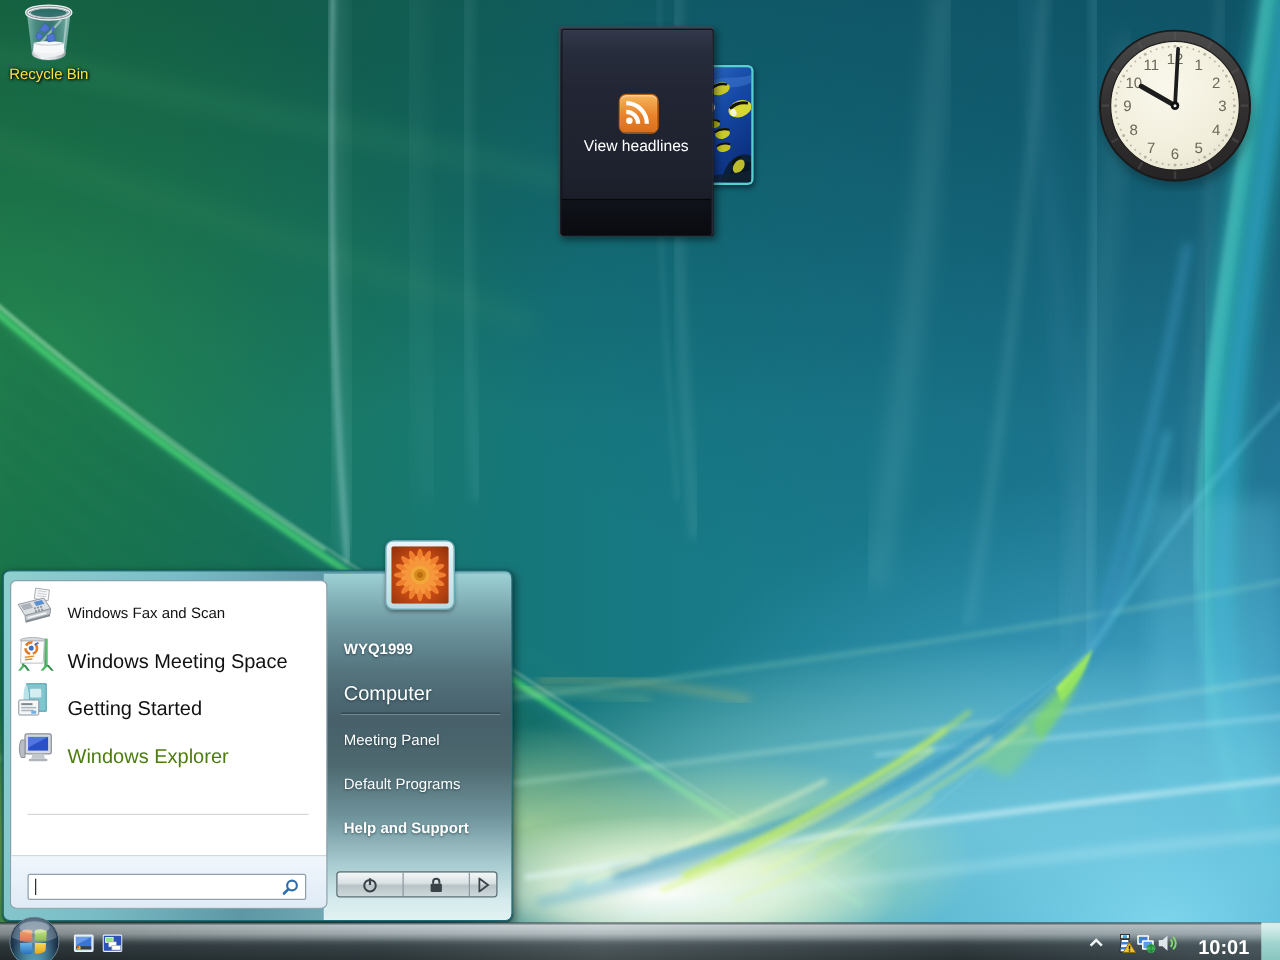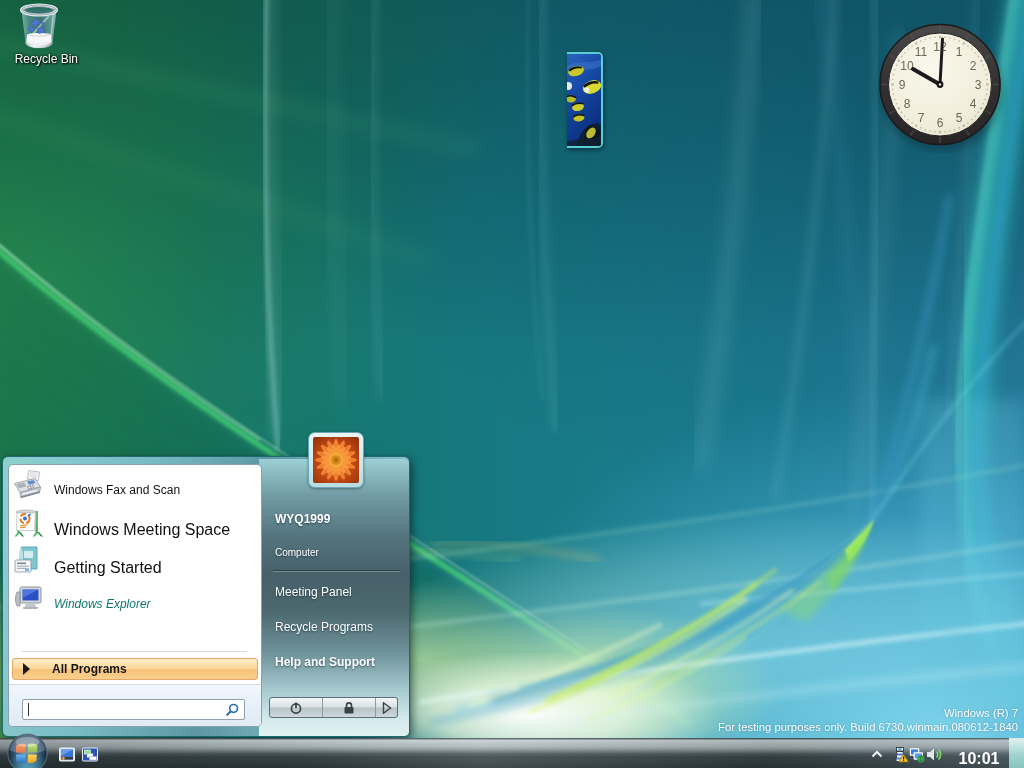--- a/index.html
+++ b/index.html
@@ -158,21 +158,20 @@
         <path d="M530,712 C610,680 690,638 745,600" stroke="#def78c" stroke-opacity="0.65" stroke-width="4"></path>
         <path d="M575,690 C650,655 715,615 775,570" stroke="#b8e85f" stroke-opacity="0.6" stroke-width="4"></path>
         <path d="M610,697 C680,662 738,630 792,590" stroke="#eaf9a8" stroke-opacity="0.55" stroke-width="3"></path>
         <path d="M655,684 C715,652 772,618 820,582" stroke="#cdeb7a" stroke-opacity="0.45" stroke-width="4"></path>
         <path d="M588,720 C640,700 700,668 745,638" stroke="#e2f89a" stroke-opacity="0.45" stroke-width="3"></path>
         <path d="M470,705 C540,680 610,650 660,625" stroke="#f2fbc8" stroke-opacity="0.5" stroke-width="4"></path>
       </g>
     </g>
   </svg>
 
-  <div class="abs" style="right:6px;top:707px;color:#fff;font-size:11.3px;text-align:right;text-shadow:0 0 2px rgba(0,60,90,.4);line-height:13.5px;">Windows (R) 7<br>For testing purposes only. Build 6730.winmain.080612-1840</div>
 
   <svg class="abs" width="40" height="46" viewBox="0 0 40 46" style="left:19px;top:3px">
     <defs>
       <linearGradient id="rbody" x1="0" y1="0" x2="1" y2="0">
         <stop offset="0" stop-color="#7fb5ae" stop-opacity="0.95"></stop>
         <stop offset="0.22" stop-color="#4a8b84" stop-opacity="0.92"></stop>
         <stop offset="0.55" stop-color="#3a7673" stop-opacity="0.92"></stop>
         <stop offset="0.8" stop-color="#5d9a94" stop-opacity="0.9"></stop>
         <stop offset="1" stop-color="#8fc0ba" stop-opacity="0.95"></stop>
       </linearGradient>
@@ -194,21 +193,21 @@
     <ellipse cx="20" cy="7" rx="17.5" ry="5" fill="none" stroke="#8f979e" stroke-width="0.9"></ellipse>
     <ellipse cx="20" cy="7.3" rx="14.8" ry="3.8" fill="#31706e" fill-opacity="0.85"></ellipse>
     <ellipse cx="20" cy="7.3" rx="14.8" ry="3.8" fill="none" stroke="#c2cacd" stroke-width="0.8"></ellipse>
     <g fill="#4f74d2" stroke="#3a5cb0" stroke-width="0.5">
       <path d="M12.5,20.5 L17,15.5 L21,19.5 L16.5,23.5 Z"></path>
       <path d="M11.5,22.5 L15.5,25.5 L12,29.5 L9.5,26 Z"></path>
       <path d="M18.5,25.5 L24,23.5 L25.5,29.5 L19.5,30.5 Z"></path>
       <path d="M22,17 L25,20 L22.5,22.5"></path>
     </g>
   </svg>
-  <div class="abs" style="left:0px;top:52px;width:78px;text-align:right;color:#ffffff;font-size:12px;text-shadow:1px 1px 2px #000,0 0 3px #000;">Recycle Bin</div>
+  <div class="abs" style="left:0px;top:52px;width:78px;text-align:center;color:#fde047;font-size:12px;text-shadow:1px 1px 2px #000,0 0 3px #000;">Recycle Bin</div>
 
   <div class="abs" style="left:567px;top:52px;width:36px;height:96px;background:#0d3580;border:2px solid #58cfd0;border-left:none;border-radius:0 5px 5px 0;box-sizing:border-box;overflow:hidden;box-shadow:1px 2px 4px rgba(0,10,30,.5);">
     <svg width="34" height="92" viewBox="0 0 34 92">
       <defs>
         <linearGradient id="aqua" x1="0" y1="0" x2="0.4" y2="1">
           <stop offset="0" stop-color="#2a64c0"></stop>
             <stop offset="0.45" stop-color="#1448a4"></stop>
             <stop offset="1" stop-color="#0c2f7e"></stop>
         </linearGradient>
       </defs>
@@ -229,20 +228,32 @@
         <path d="M6.5,62 Q12,59.5 17.5,62.5" stroke="#131303" stroke-width="1.5" fill="none" transform="rotate(-10 12 64)"></path>
       </g>
       <path d="M10,92 C12,80 18,72 26,70 C30,69 33,70 34,71 L34,92 Z" fill="#0a1f38"></path>
       <path d="M14,92 C17,83 22,77 28,75 L34,76 L34,92 Z" fill="#071526"></path>
       <ellipse cx="24" cy="79" rx="6" ry="4" fill="#bcbc2e" transform="rotate(-55 24 79)"></ellipse>
       <path d="M20,76 Q23,71.5 29,73" stroke="#131303" stroke-width="1.5" fill="none" transform="rotate(-25 24 79)"></path>
       <path d="M0,88 C8,84 20,86 34,82 L34,92 L0,92 Z" fill="#123" opacity="0.8"></path>
     </svg>
   </div>
 
+  <div class="abs" style="left:447px;top:21px;width:124px;height:168px;background:linear-gradient(#343b4d 0%,#272c3c 12%,#222634 30%,#1e222e 70%,#191c26 88%);border:1px solid #41454f;border-radius:3px;box-sizing:border-box;box-shadow:2px 3px 6px rgba(0,0,0,0.45);">
+    <div class="abs" style="left:1px;top:1px;width:120px;height:164px;border:1px solid #14161d;border-radius:2px;"></div>
+    <div class="abs" style="left:47px;top:53px;width:30px;height:30px;border-radius:6px;background:linear-gradient(#f5b65c,#e8822a 55%,#d96f1d);border:1px solid #b55f14;box-shadow:inset 0 1px 1px rgba(255,255,255,0.5);">
+      <svg width="28" height="28" viewBox="0 0 28 28" style="position:absolute;left:0;top:0">
+        <circle cx="7.5" cy="20.5" r="2.6" fill="#fff"></circle>
+        <path d="M5,13.5 A9.5,9.5 0 0 1 14.5,23" stroke="#fff" stroke-width="3.4" fill="none"></path>
+        <path d="M5,6.5 A16.5,16.5 0 0 1 21.5,23" stroke="#fff" stroke-width="3.4" fill="none"></path>
+      </svg>
+    </div>
+    <div class="abs" style="left:0;top:88px;width:122px;text-align:center;color:#fff;font-size:12.5px;">View headlines</div>
+    <div class="abs" style="left:1px;top:137px;width:120px;height:28px;background:linear-gradient(#10121a,#0a0b10);border-top:1px solid #060708;border-radius:0 0 2px 2px;"></div>
+  </div>
 
   <svg class="abs" width="136" height="136" viewBox="0 0 136 136" style="left:872px;top:17px">
     <defs>
       <radialGradient id="face" cx="0.42" cy="0.35" r="0.8">
         <stop offset="0" stop-color="#faf8ec"></stop>
         <stop offset="0.7" stop-color="#f0edda"></stop>
         <stop offset="1" stop-color="#dedbc6"></stop>
       </radialGradient>
       <linearGradient id="bezel" x1="0" y1="0" x2="0" y2="1">
         <stop offset="0" stop-color="#4a4a4a"></stop>
@@ -354,47 +365,41 @@
 
   <div class="abs" style="left:2px;top:456px;width:408px;height:281px;border-radius:6px;background:linear-gradient(105deg,#8fd0cf 0%,#79bcc6 30%,#5d97a5 55%,#7fb7bf 80%,#a9d7de 100%);box-shadow:0 0 1px #0b3f46, 2px 3px 8px rgba(0,0,0,0.5);border:1px solid #1f6a74;box-sizing:border-box;">
 
     <div class="abs" style="left:256px;top:2px;width:150px;height:277px;background:linear-gradient(#9cd0d4 0%,#6f99a2 14%,#54747e 28%,#47606a 42%,#4d686f 55%,#6f939b 70%,#a8ccd1 84%,#d4eaec 94%,#e2f2f3 100%);border-radius:0 5px 5px 0;"></div>
 
     <div class="abs" style="left:5px;top:7px;width:254px;height:263px;background:#fff;border:1px solid #8ba0ad;border-radius:5px;box-sizing:border-box;overflow:hidden;">
 
       <div class="abs" style="left:45px;top:18px;font-size:12px;color:#111;text-align:center;">Windows Fax and Scan</div>
       <div class="abs" style="left:45px;top:56px;font-size:16px;color:#111;">Windows Meeting Space</div>
       <div class="abs" style="left:45px;top:94px;font-size:16px;color:#111;">Getting Started</div>
-      <div class="abs" style="left:45px;top:132px;font-size:12px;color:#0f766e;font-style:italic;">Windows Explorer</div>
+      <div class="abs" style="left:45px;top:132px;font-size:16px;color:#4d7c0f;">Windows Explorer</div>
 
       <div class="abs" style="left:13px;top:186px;width:225px;height:1px;background:#d9d9d9;"></div>
 
-      <div class="abs" style="left:3px;top:193px;width:246px;height:22px;border-radius:3px;background:linear-gradient(#fdeecb,#fbd79b 48%,#f7c379 52%,#f9cf8d);border:1px solid #e0a968;box-sizing:border-box;">
-        <svg width="8" height="12" viewBox="0 0 8 12" style="position:absolute;left:9px;top:4px">
-            <path d="M1,0 L8,6 L1,12 Z" fill="#1a1a1a"></path>
-          </svg>
-        <div style="position:absolute;left:39px;top:3px;font-size:12px;font-weight:bold;color:#151515;">All Programs</div>
-      </div>
 
       <div class="abs" style="left:0;top:219px;width:252px;height:44px;background:linear-gradient(#f0f6fc,#dfeaf5);border-top:1px solid #cdd9e4;">
         <div class="abs" style="left:13px;top:14px;width:223px;height:21px;background:#fff;border:1px solid #90a0ac;border-radius:2px;box-sizing:border-box;">
           <div class="abs" style="left:5px;top:3px;width:1px;height:13px;background:#333;"></div>
           <svg width="14" height="14" viewBox="0 0 14 14" style="position:absolute;right:5px;top:3px">
             <circle cx="8.6" cy="5.4" r="3.9" fill="none" stroke="#2f6fae" stroke-width="1.7"></circle>
             <path d="M5.6,8.4 L2.2,11.8" stroke="#2f6fae" stroke-width="2.1" stroke-linecap="round"></path>
           </svg>
         </div>
       </div>
     </div>
 
     <div class="abs" style="left:272px;top:55px;font-size:12px;color:#fff;text-shadow:0 1px 2px rgba(0,30,40,.6);font-weight:bold;">WYQ1999</div>
-    <div class="abs" style="left:272px;top:90px;font-size:10px;color:#fff;text-shadow:0 1px 2px rgba(0,30,40,.6);">Computer</div>
+    <div class="abs" style="left:272px;top:90px;font-size:16px;color:#fff;text-shadow:0 1px 2px rgba(0,30,40,.6);">Computer</div>
     <div class="abs" style="left:270px;top:113px;width:127px;height:1px;background:rgba(25,50,57,.65);box-shadow:0 1px 0 rgba(255,255,255,.25);"></div>
     <div class="abs" style="left:272px;top:128px;font-size:12px;color:#fff;text-shadow:0 1px 2px rgba(0,30,40,.6);">Meeting Panel</div>
-    <div class="abs" style="left:272px;top:163px;font-size:12px;color:#fff;text-shadow:0 1px 2px rgba(0,30,40,.6);">Recycle Programs</div>
+    <div class="abs" style="left:272px;top:163px;font-size:12px;color:#fff;text-shadow:0 1px 2px rgba(0,30,40,.6);">Default Programs</div>
     <div class="abs" style="left:272px;top:198px;font-size:12px;color:#fff;text-shadow:0 1px 2px rgba(0,30,40,.6);font-weight:bold;">Help and Support</div>
 
     <div class="abs" style="left:266px;top:240px;width:129px;height:21px;border:1px solid #5d6e74;border-radius:3px;background:linear-gradient(#f4f7f8 0%,#d9e1e4 45%,#b7c3c7 55%,#cfd9dc 100%);box-sizing:border-box;display:flex;">
       <div style="flex:0 0 52px;border-right:1px solid #8d9a9f;position:relative;">
         <svg width="14" height="14" viewBox="0 0 14 14" style="position:absolute;left:19px;top:2.5px">
           <circle cx="7" cy="7.5" r="4.6" fill="none" stroke="#394247" stroke-width="1.6"></circle>
           <path d="M7,1.5 L7,7" stroke="#394247" stroke-width="1.8"></path>
         </svg>
       </div>
       <div style="flex:0 0 52px;border-right:1px solid #8d9a9f;position:relative;">

